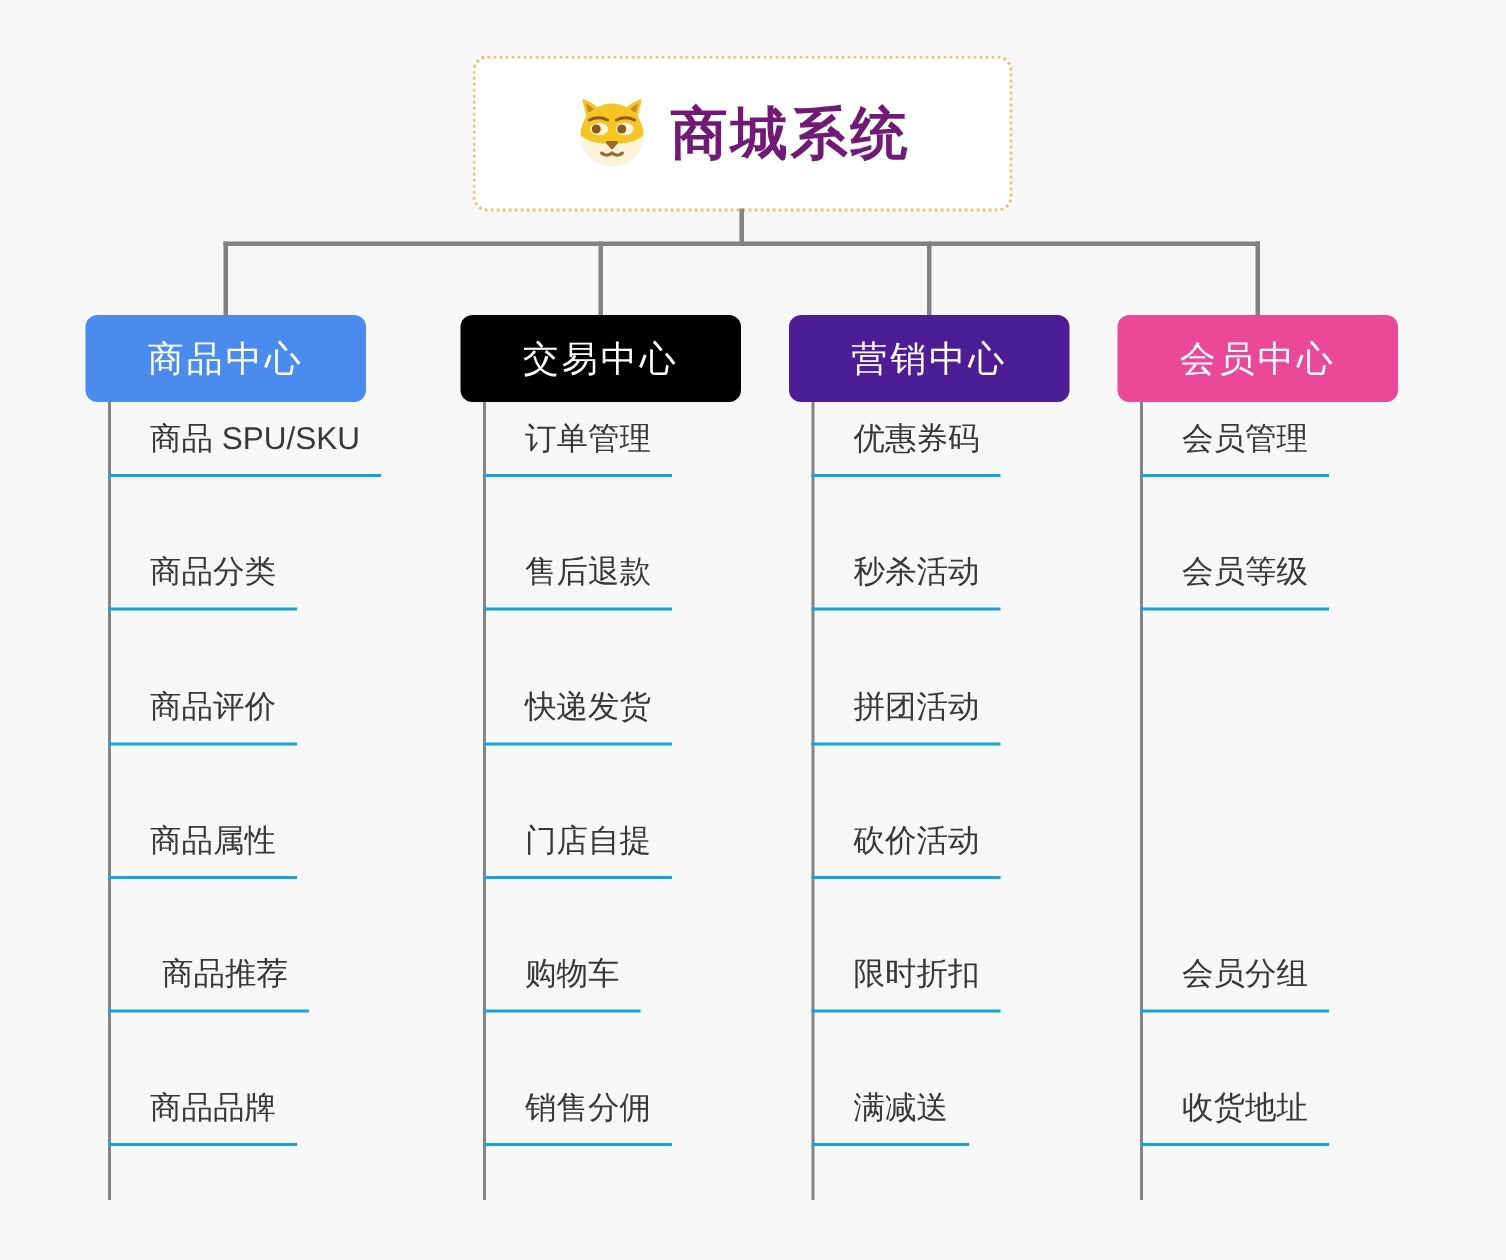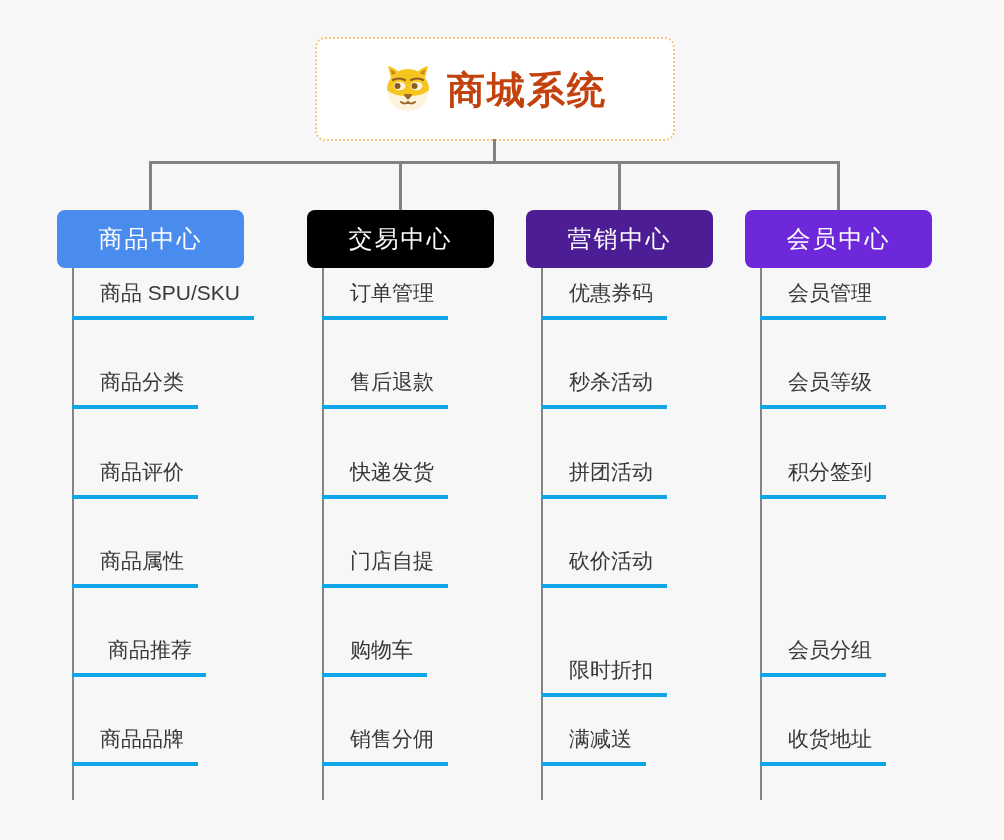--- a/index.html
+++ b/index.html
@@ -22,21 +22,21 @@
     border-radius:10px;
     box-sizing:border-box;
     display:flex;align-items:center;justify-content:center;
     gap:14px;
     cursor:default;
   }
   .root-title{
     font-size:38px;
     font-weight:bold;
     letter-spacing:2px;
-    color:#c2410c;
+    color:#701a75;
     line-height:1;
     padding-top:2px;
   }
   .root-icon{width:50px;height:50px;flex:0 0 auto;}
   
   .line{position:absolute;background:#828282;}
   .root-stem{left:493px;top:139px;width:3px;height:24px;}
   .h-bar{left:149px;top:161px;width:691px;height:3px;}
   .drop{top:161px;width:3px;height:49px;}
   .drop-0{left:149px;}
@@ -67,21 +67,21 @@
   }
   .node-item{
     position:absolute;
     left:15px;
     display:inline-block;
     white-space:nowrap;
     font-size:21px;
     color:#383838;
     line-height:28px;
     padding:0 14px 9px 28px;
-    border-bottom:4px solid #0ea5e9;
+    border-bottom:2px solid #0ea5e9;
     cursor:pointer;
   }
 </style>
 </head>
 <body>
 
 <div id="canvas">
 
   <div class="root-node">
     <svg class="root-icon" viewBox="0 0 50 50" aria-hidden="true">
@@ -134,26 +134,25 @@
       <div class="node-item" style="top: 426px;">购物车</div>
       <div class="node-item" style="top: 515px;">销售分佣</div>
     </div>
   <div class="branch branch-2">
     <div class="branch-header" style="background: #4c1d95;">营销中心</div>
     <div class="trunk"></div>
   <div class="node-item" style="top: 69px;">优惠券码</div>
       <div class="node-item" style="top: 158px;">秒杀活动</div>
       <div class="node-item" style="top: 248px;">拼团活动</div>
       <div class="node-item" style="top: 337px;">砍价活动</div>
-      <div class="node-item" style="top: 446px;">限时折扣</div>
+      <div class="node-item" style="top: 426px;">限时折扣</div>
       <div class="node-item" style="top: 515px;">满减送</div>
     </div>
   <div class="branch branch-3">
-    <div class="branch-header" style="background: #6d28d9; text-align: right;">会员中心</div>
+    <div class="branch-header" style="background: #ec4899; text-align: right;">会员中心</div>
     <div class="trunk"></div>
   <div class="node-item" style="top: 69px;">会员管理</div>
       <div class="node-item" style="top: 158px;">会员等级</div>
-      <div class="node-item" style="top: 248px;">积分签到</div>
       <div class="node-item" style="top: 426px;">会员分组</div>
       <div class="node-item" style="top: 515px;">收货地址</div>
     </div>
 
 </div>
 
 </body></html>

